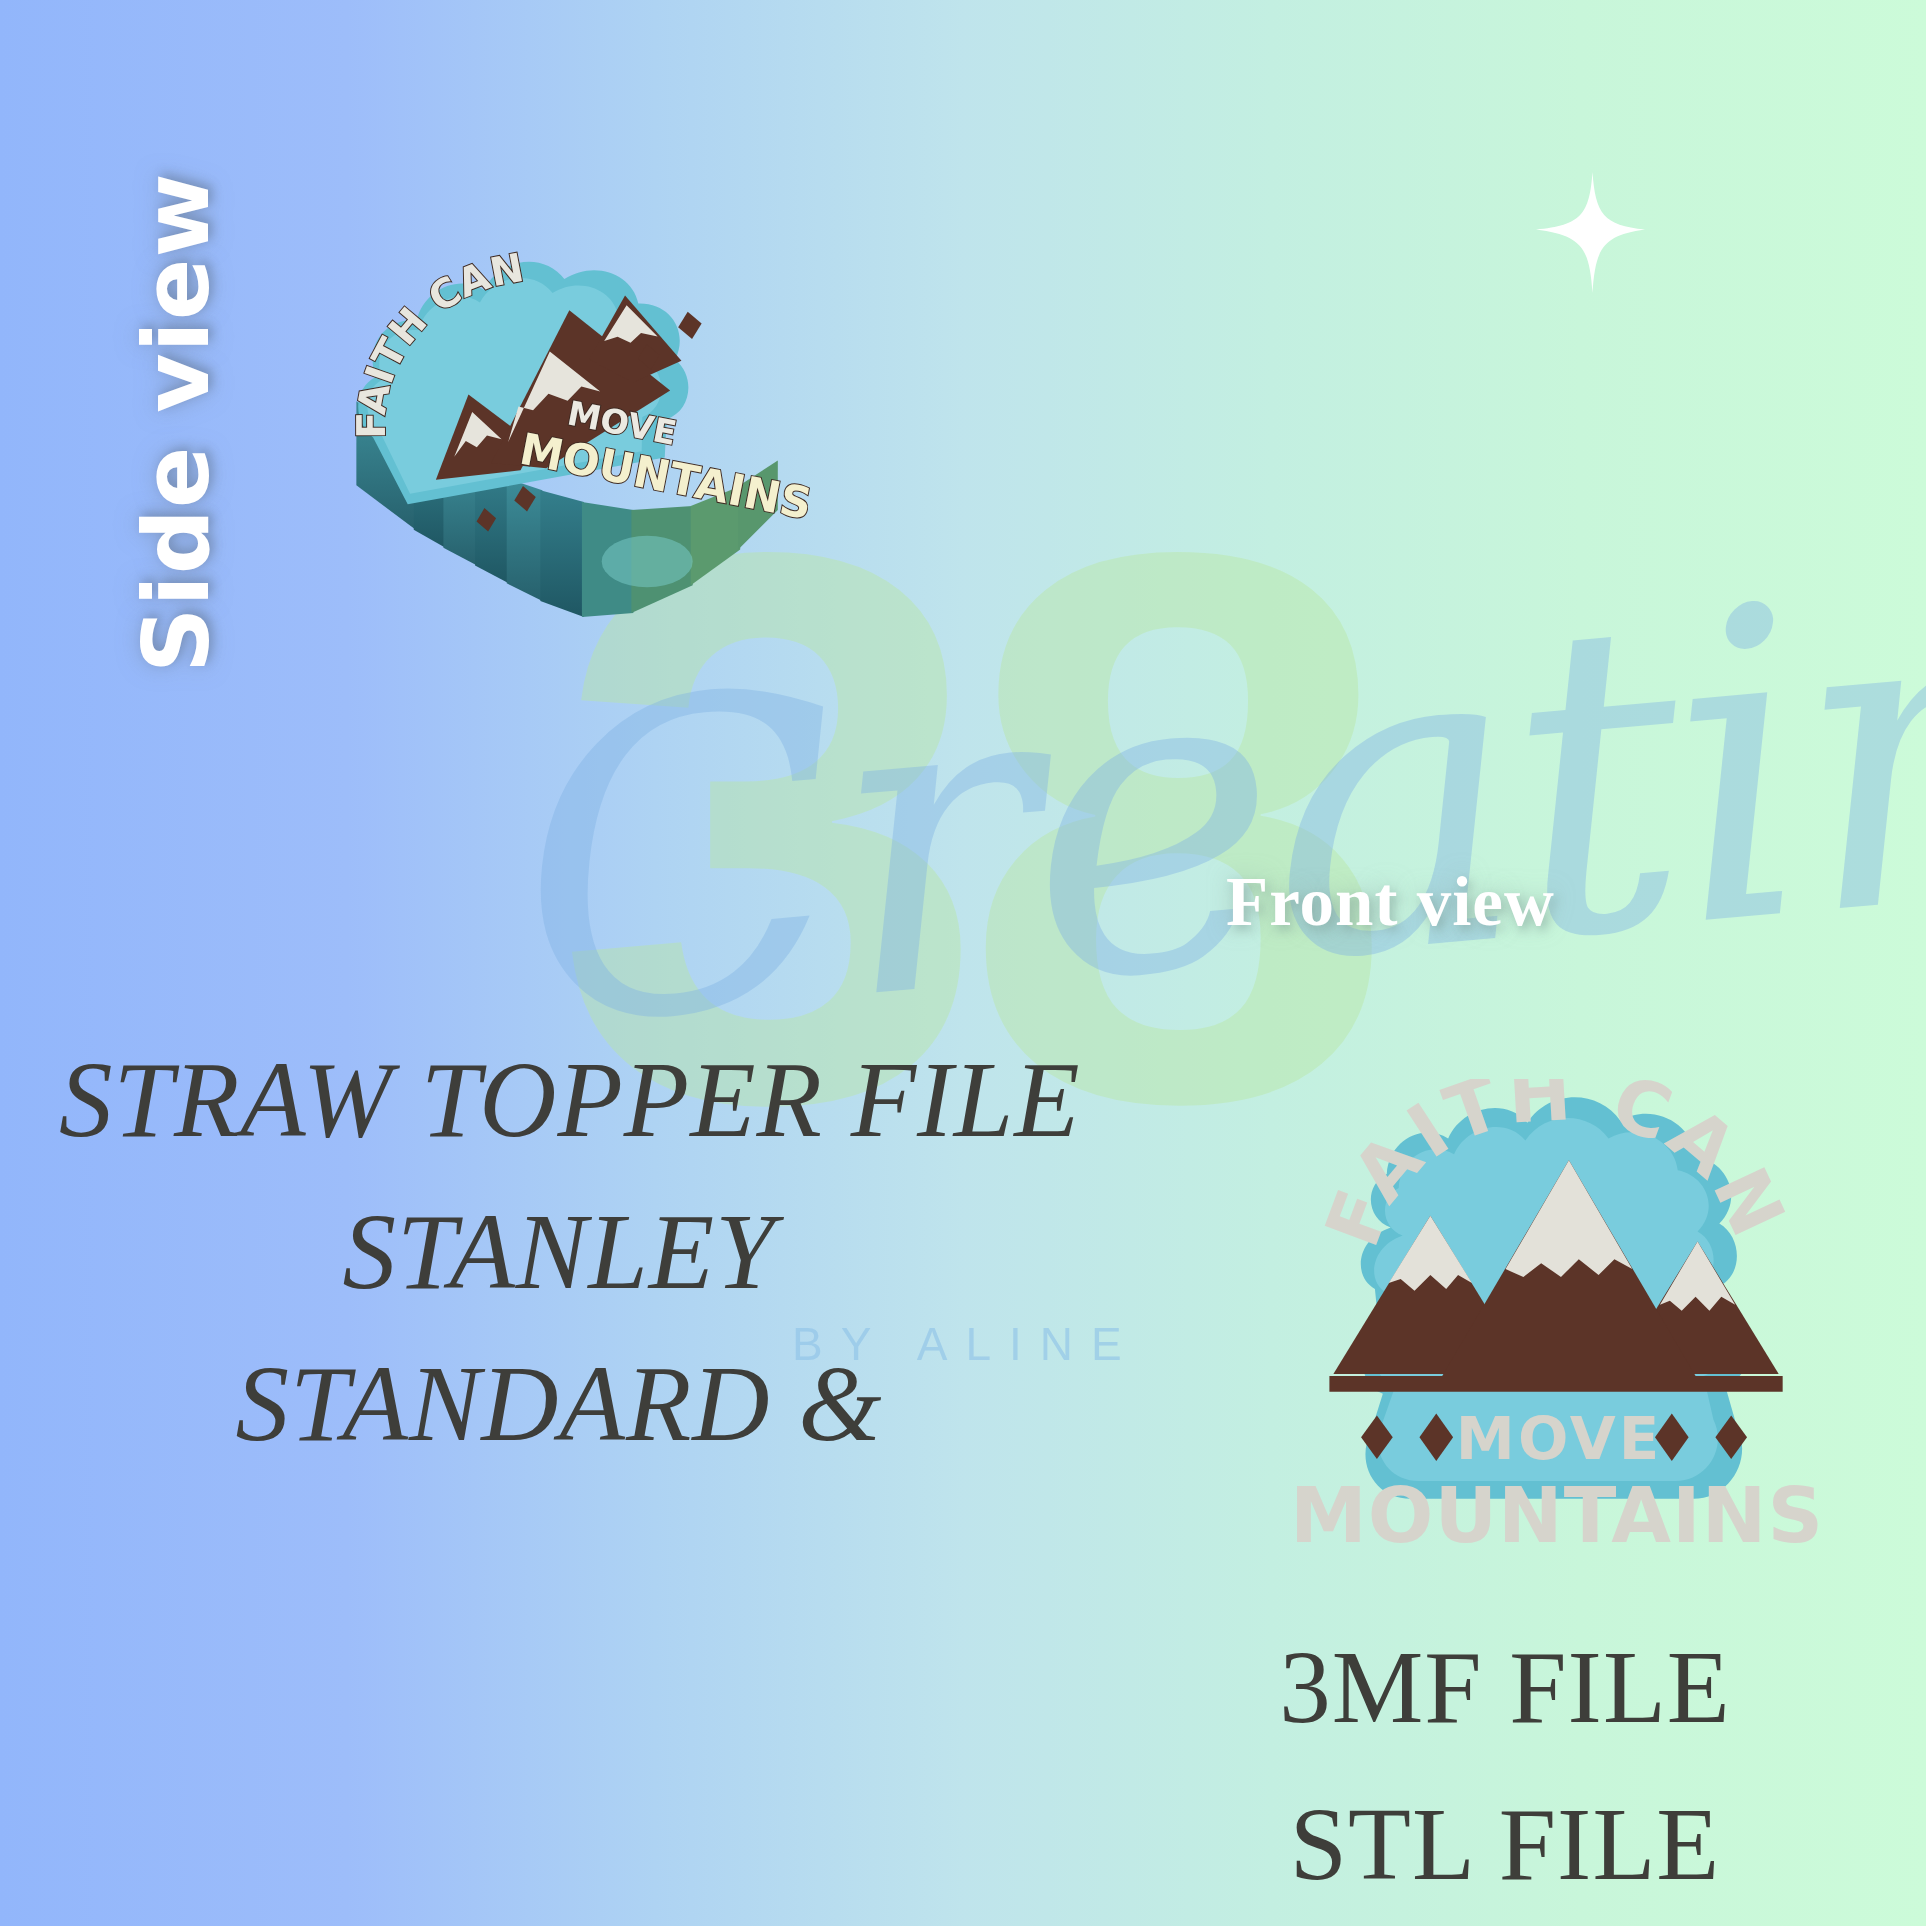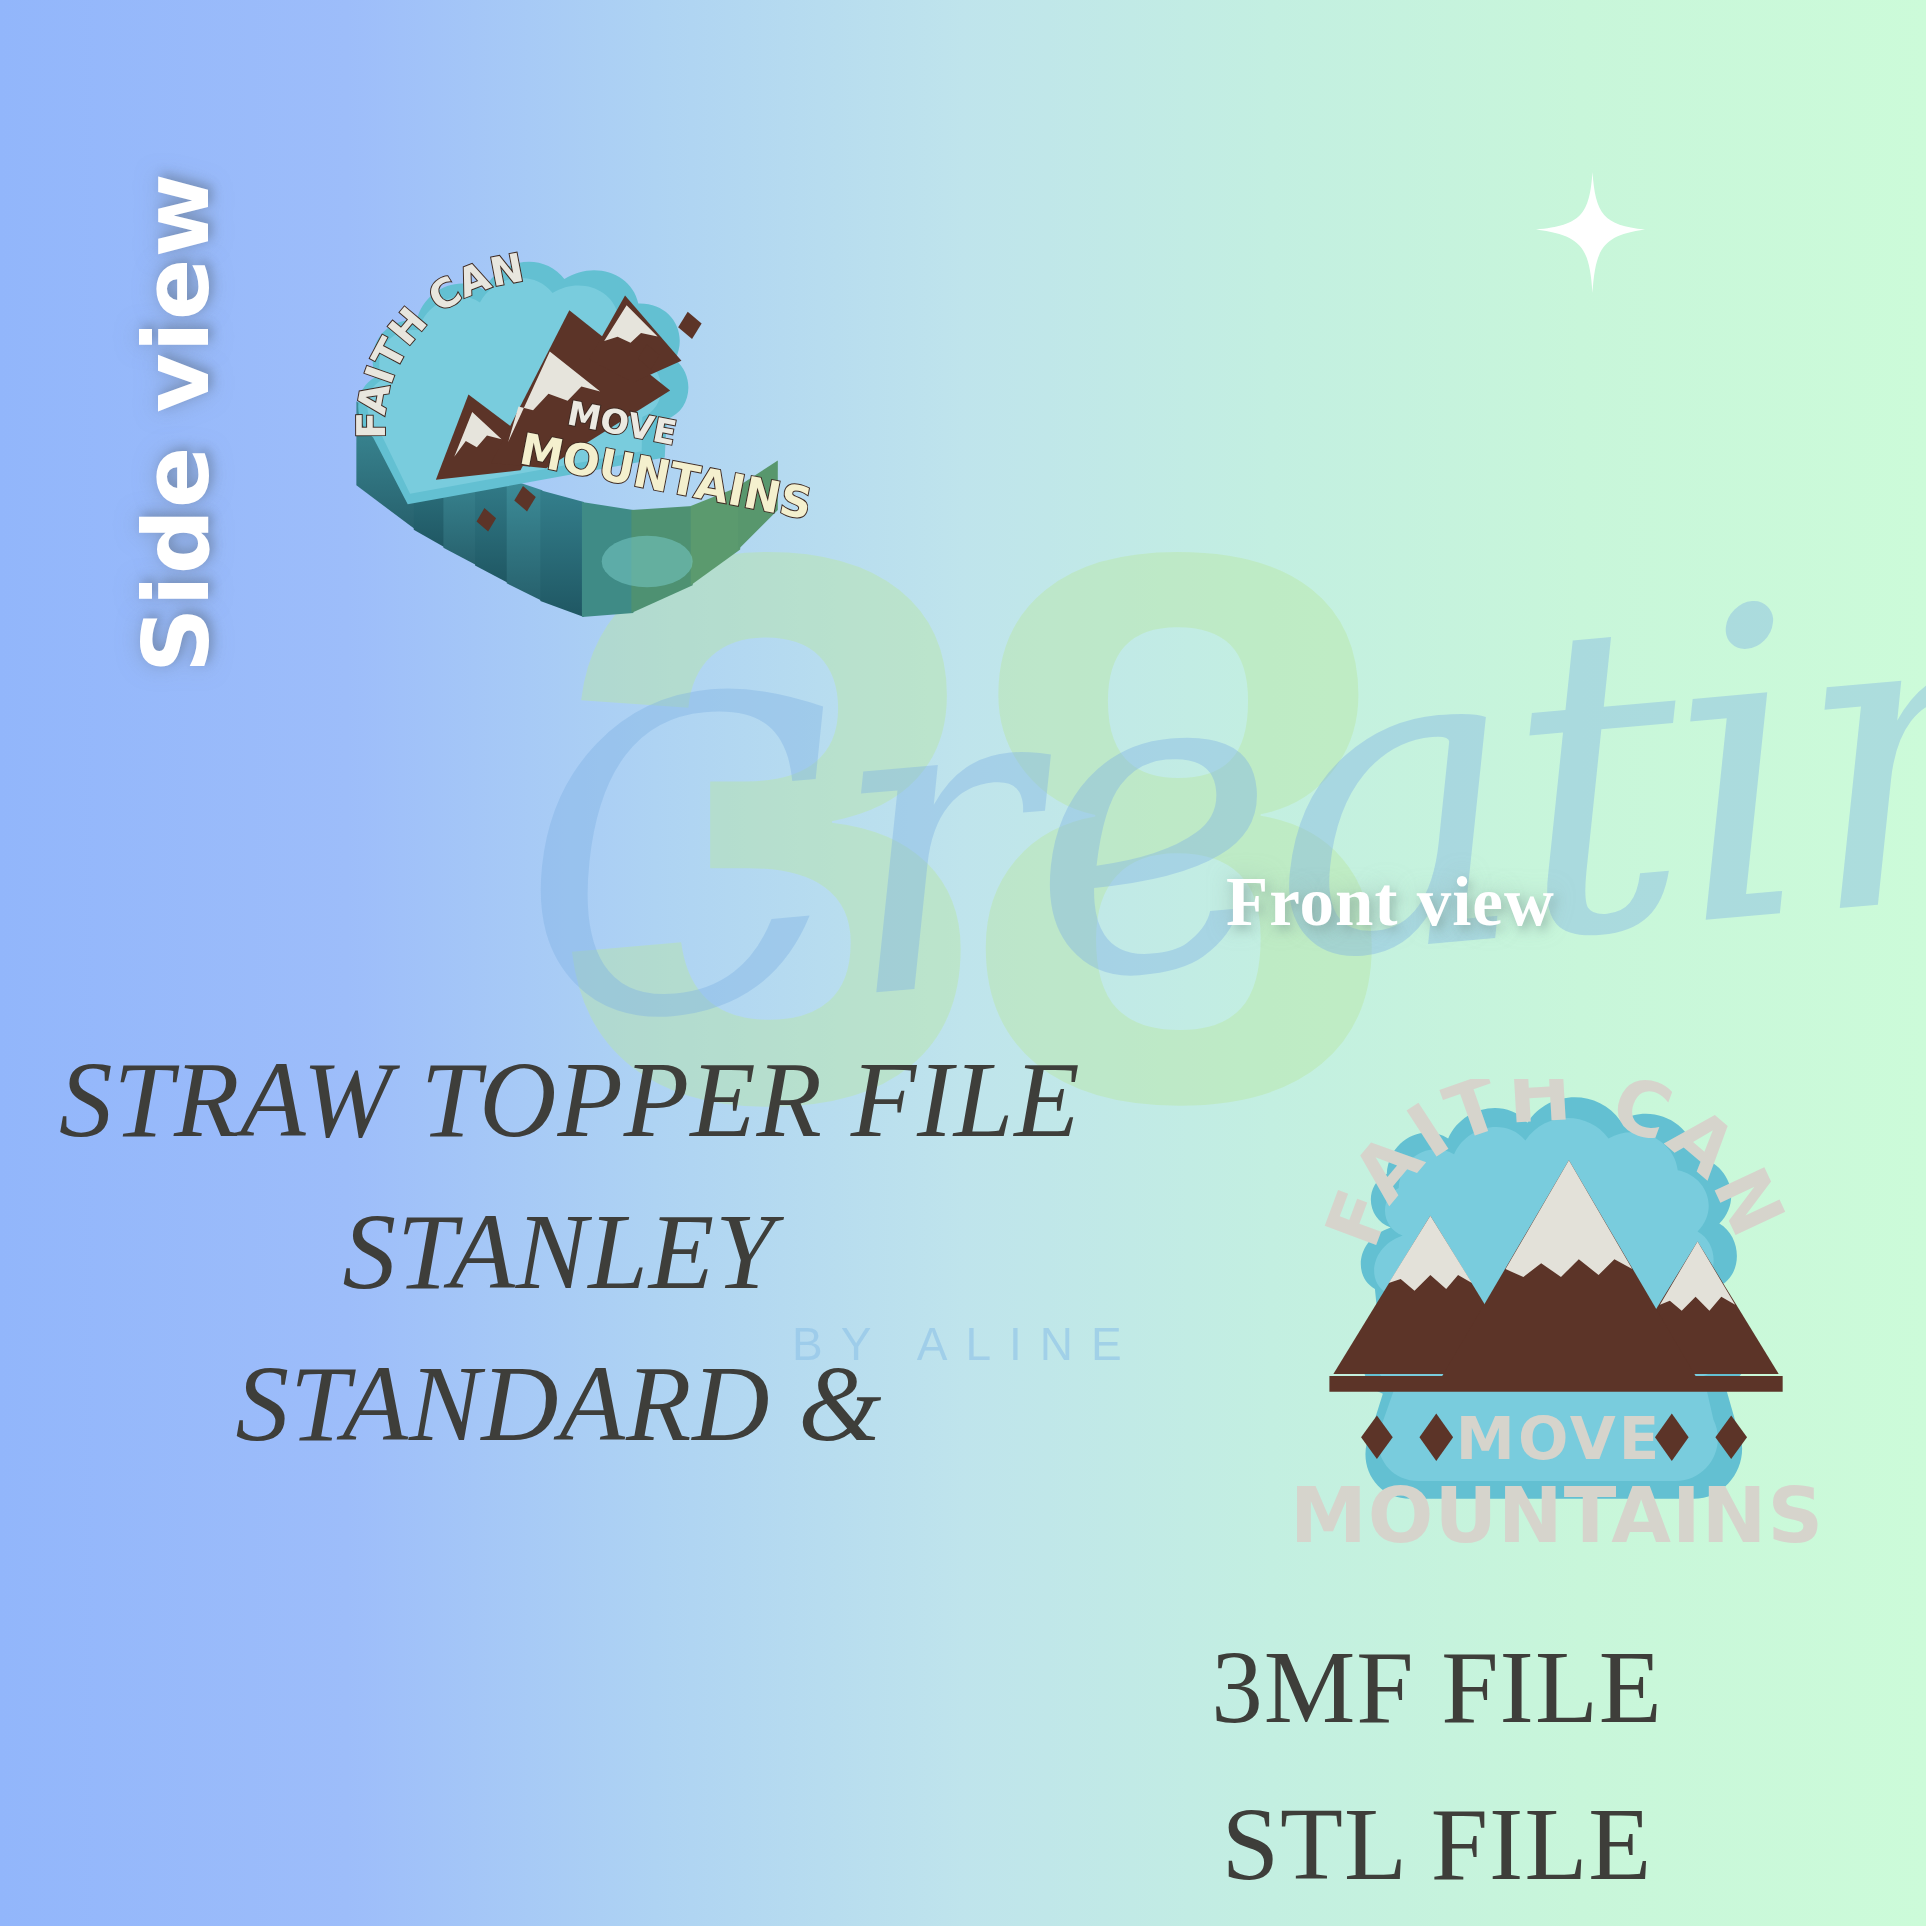--- a/index.html
+++ b/index.html
@@ -95,21 +95,21 @@
     text-align:center;
     font-family:"Liberation Serif", serif;
     font-size:107px;
     line-height:1.42;
     color:#3e3e3a;
     letter-spacing:1px;
   }
   .copy-left .ln{display:block;white-space:nowrap;font-style:italic;}
   .copy-right{
     position:absolute;
-    left:1160px;top:1609px;
+    left:1228px;top:1609px;
     width:554px;
     text-align:center;
     font-family:"Liberation Serif", serif;
     font-size:103px;
     line-height:1.52;
     color:#3e3e3a;
     letter-spacing:1px;
   }
   .copy-right .ln{display:block;white-space:nowrap;}
 

